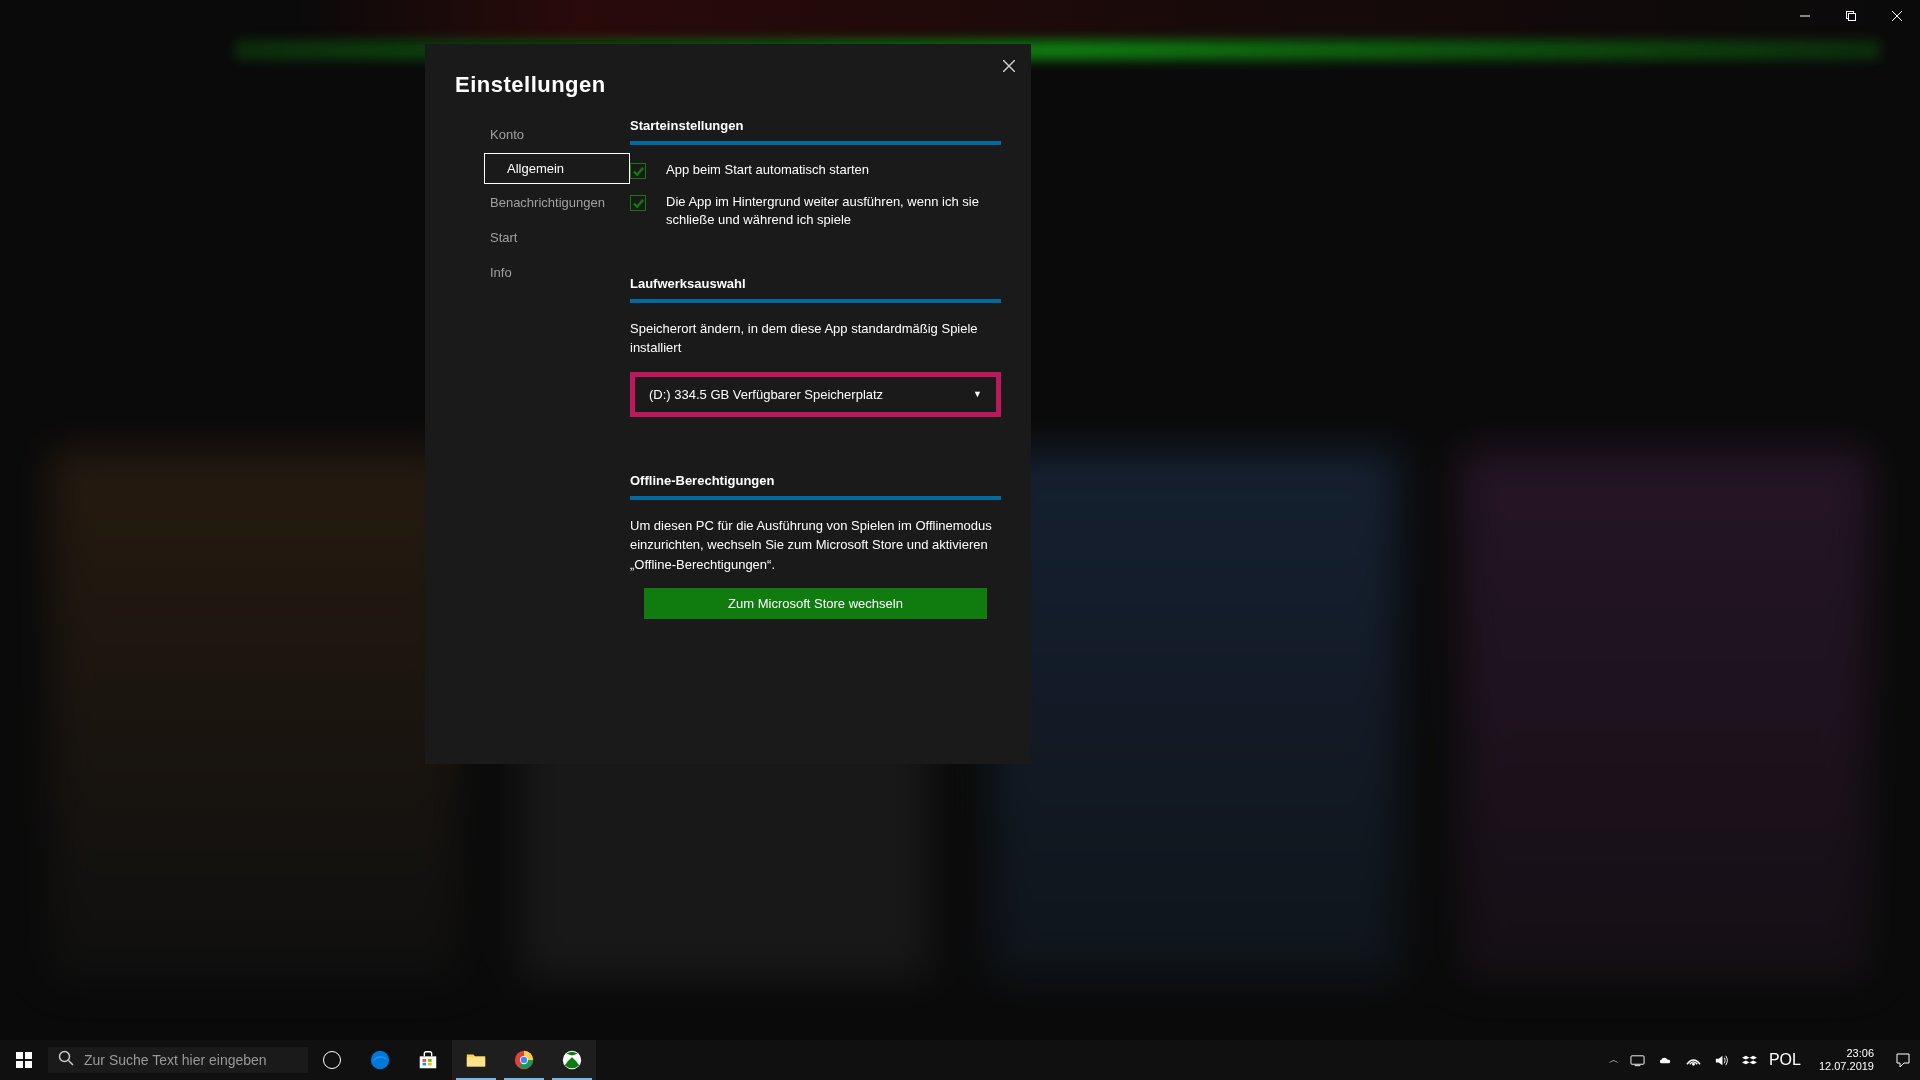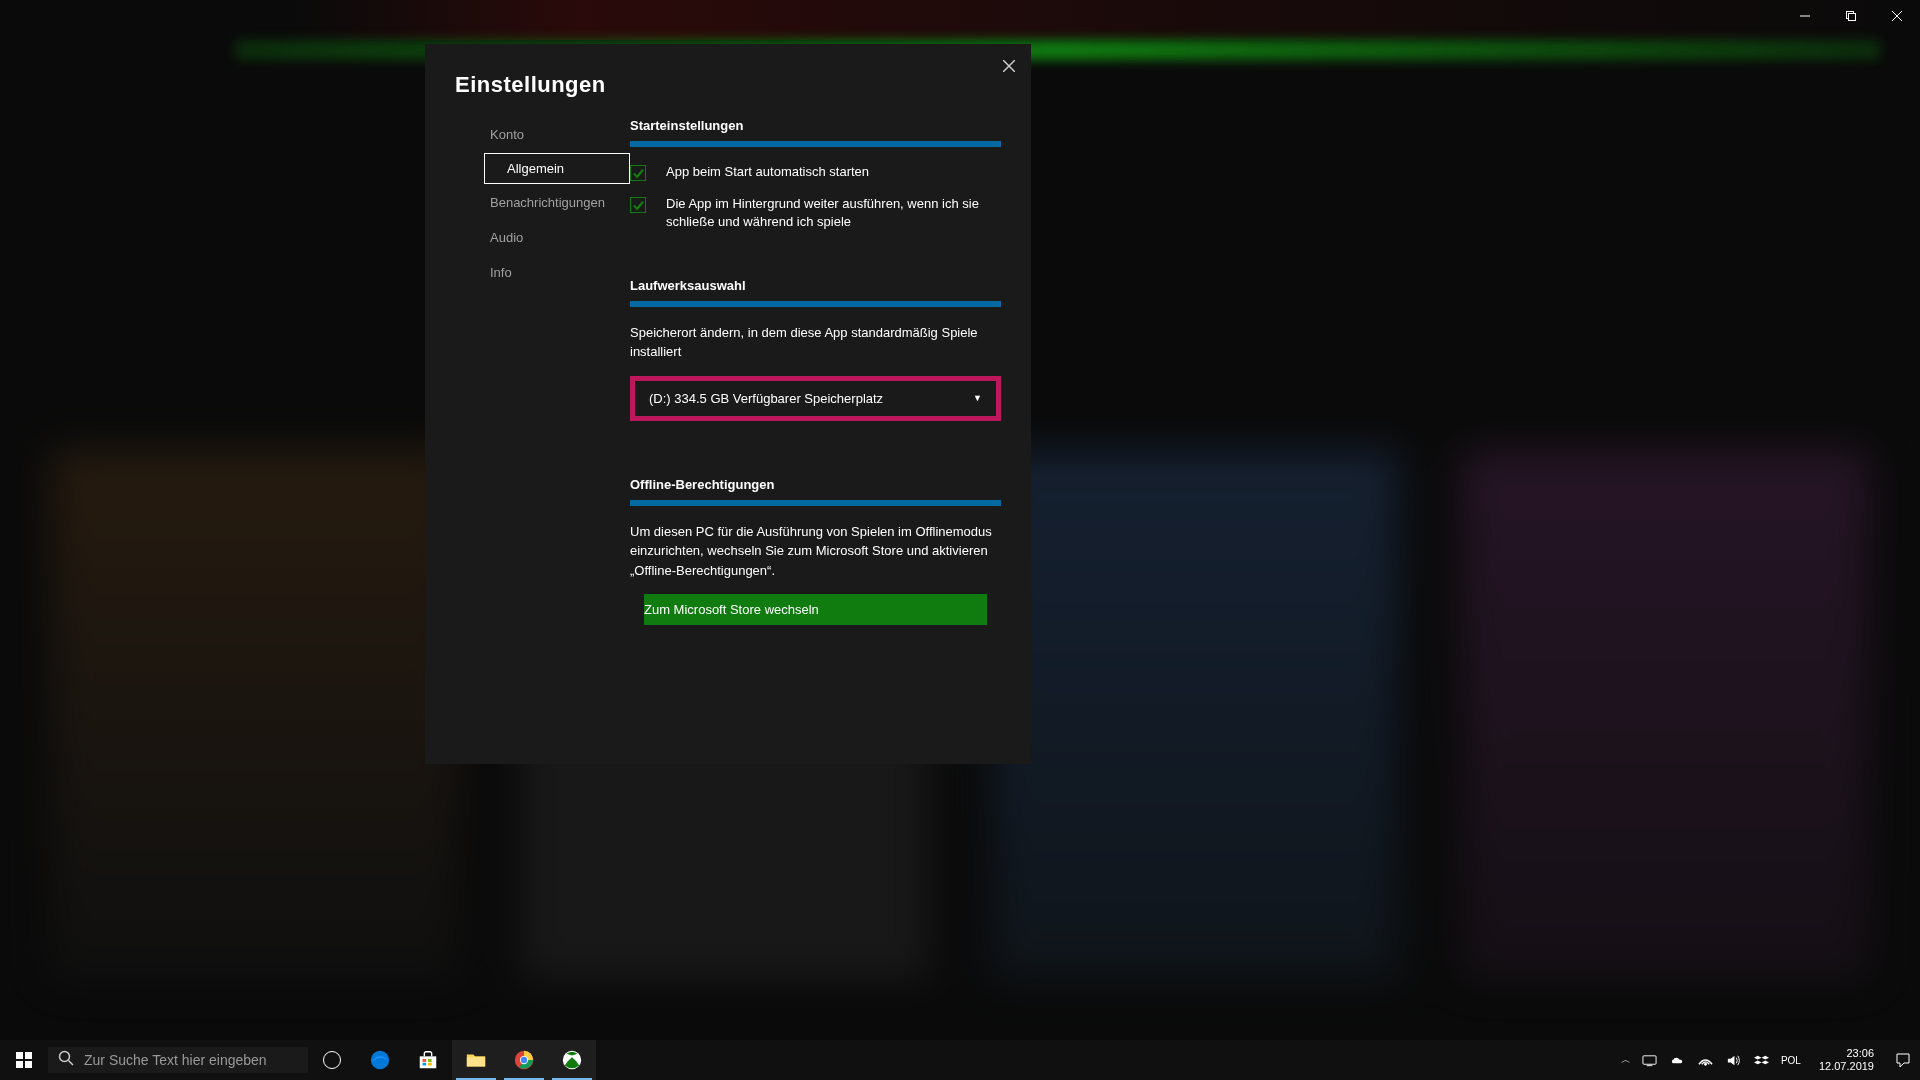--- a/index.html
+++ b/index.html
@@ -126,21 +126,21 @@
     .content {
       flex: 1;
       padding-top: 10px;
       color: #fff;
     }
     .section-header {
       font-size: 13px;
       font-weight: 600;
       color: #fff;
       padding-bottom: 8px;
-      border-bottom: 6px solid #0369a1;
+      border-bottom: 4px solid #0369a1;
       margin-bottom: 16px;
     }
     .check-row {
       display: flex;
       align-items: flex-start;
       gap: 20px;
       margin-bottom: 14px;
     }
     .checkbox {
       width: 16px;
@@ -179,21 +179,21 @@
     .dropdown-caret {
       font-size: 9px;
       color: #fff;
     }
     .section-gap-lg { height: 56px; }
     .primary-btn {
       background: #107c10;
       color: #fff;
       font-size: 13px;
       font-weight: 500;
-      text-align: left;
+      text-align: center;
       padding: 8px 0;
       margin: 14px 14px 0 14px;
       cursor: pointer;
     }
 
     .taskbar {
       position: absolute;
       bottom: 0; left: 0; right: 0;
       height: 40px;
       background: #101010;
@@ -269,21 +269,21 @@
       padding: 0 8px;
       cursor: pointer;
     }
     .action-center {
       width: 22px; height: 40px;
       display: flex; align-items: center; justify-content: center;
       cursor: pointer;
     }
     .action-center svg { width: 16px; height: 16px; fill: #fff; }
     .cortana-circle { width:18px;height:18px;border:1.5px solid #fff;border-radius:50%; }
-    .lang { font-size: 10px; cursor: pointer; text-align: right; }
+    .lang { font-size: 16px; cursor: pointer; text-align: right; }
     .chevron-up { cursor: pointer; font-size: 10px; }
   </style>
 </head>
 <body>
 
 <div class="bg-blur">
   <div class="bg-top-bar"></div>
   <div class="bg-green-bar"></div>
   <div class="bg-tiles">
     <div class="bg-tile"></div>
@@ -320,21 +320,21 @@
         <line x1="0" y1="0" x2="12" y2="12"></line>
         <line x1="12" y1="0" x2="0" y2="12"></line>
       </svg>
   </div>
   <div class="modal-title">Einstellungen</div>
   <div class="modal-body">
     <div class="nav">
       <div class="nav-item">Konto</div>
       <div class="nav-item selected">Allgemein</div>
       <div class="nav-item">Benachrichtigungen</div>
-      <div class="nav-item">Audio</div>
+      <div class="nav-item">Start</div>
       <div class="nav-item">Info</div>
     </div>
     <div class="content">
 
       <div class="section-header">Starteinstellungen</div>
       <div class="check-row">
         <div class="checkbox">
           <svg viewBox="0 0 12 12">
               <polyline points="1,6 4.5,9.5 11,2"></polyline>
             </svg>

